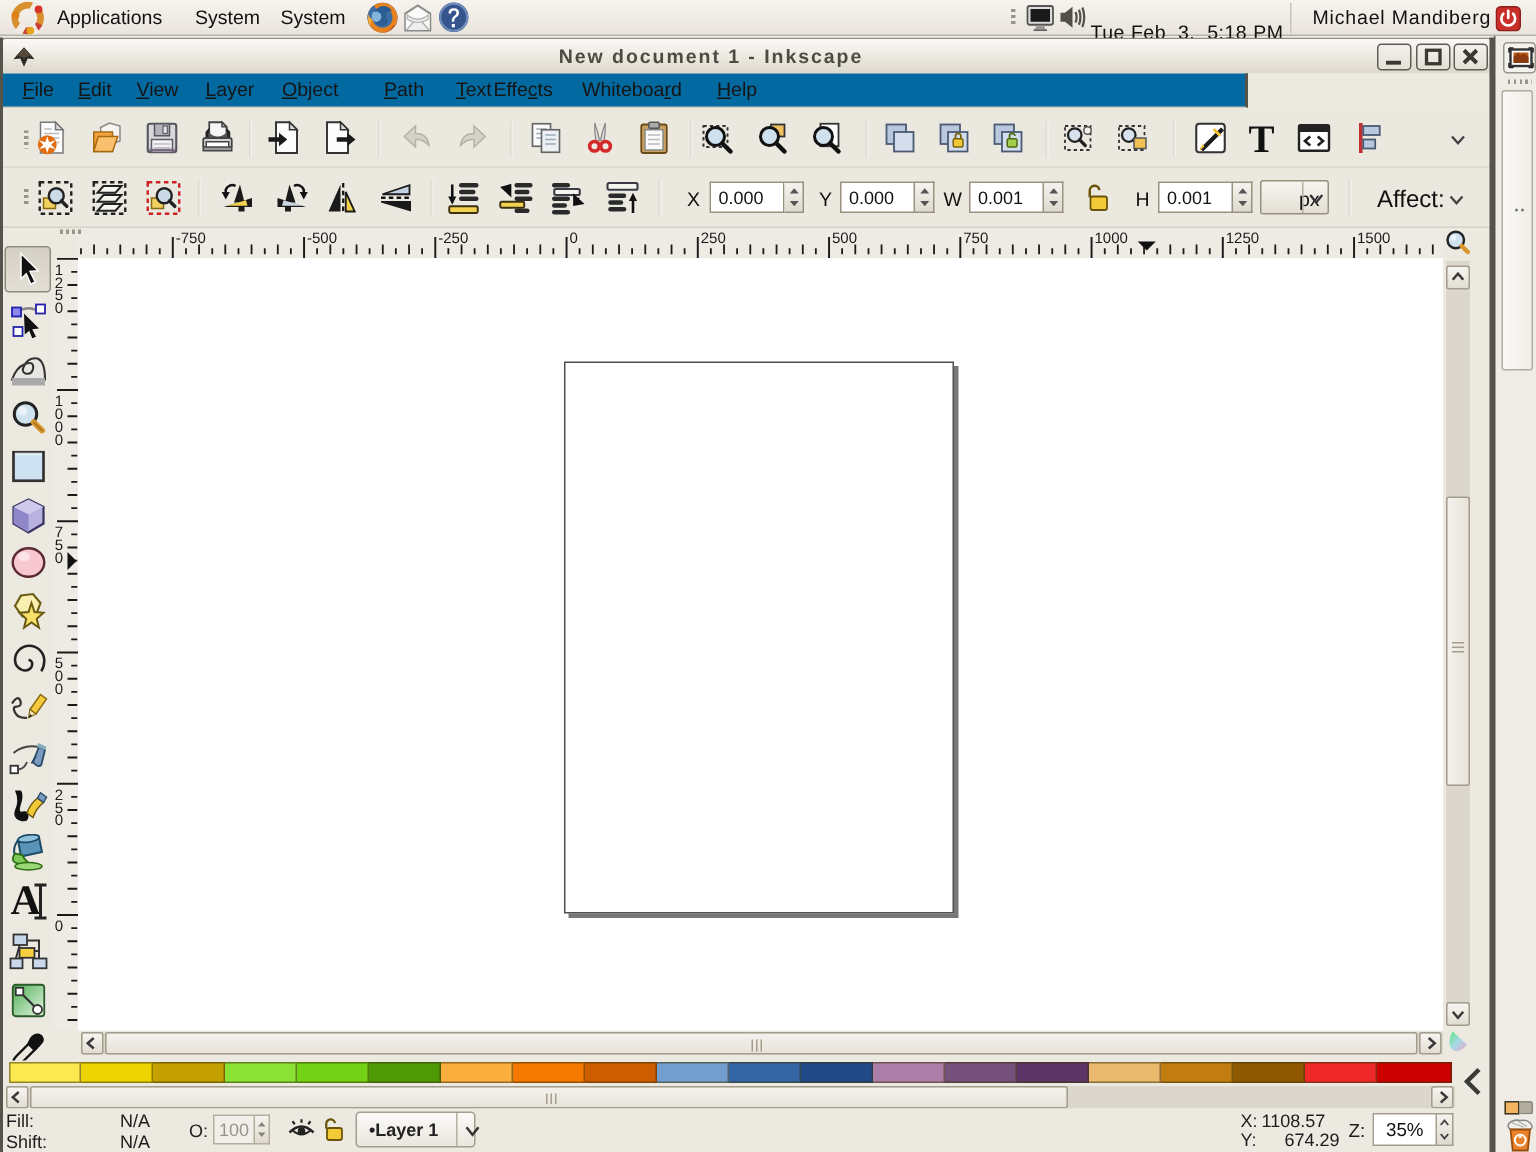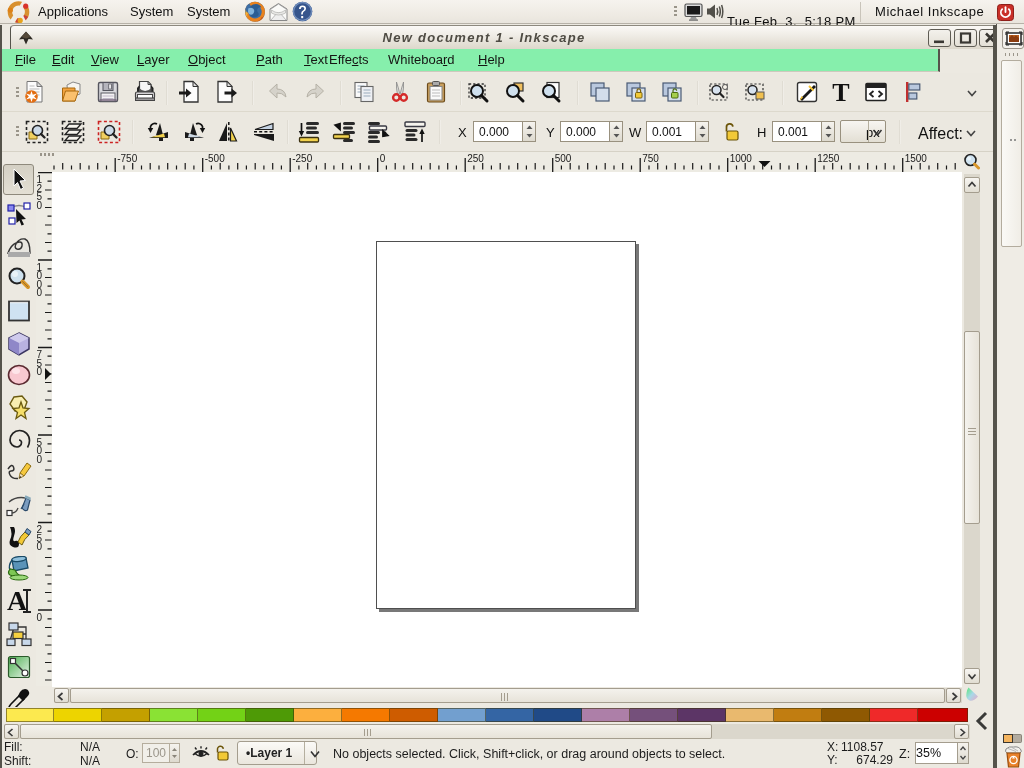--- a/index.html
+++ b/index.html
@@ -5,28 +5,28 @@
   * { margin:0; padding:0; box-sizing:border-box; }
   html,body { width:1024px; height:768px; overflow:hidden; }
   body { font-family:"Liberation Sans", sans-serif; background:#ece9e1; position:relative; }
   .abs { position:absolute; }
   
   #panel { left:0; top:0; width:1024px; height:24px;
     background:linear-gradient(#f6f3ee,#efebe4 60%,#e9e5dd);
     border-bottom:1px solid #b7b2a8; }
   #panel .mtext { font-size:13px; color:#111; }
   
-  #titlebar { left:10px; top:25px; width:996px; height:24px;
+  #titlebar { left:0; top:25px; width:996px; height:24px;
     background:linear-gradient(#fbf9f6,#eeebe4 45%,#ddd8cb);
     border-left:1px solid #55534b; border-right:2px solid #55534b; border-top:1px solid #8d897e;
-    border-radius:4px 4px 0 0;font-style:italic; }
+    border-radius:4px 4px 0 0; }
   #title-text { width:946px; text-align:center; font-size:13px; font-weight:bold; letter-spacing:1.3px; color:#4e4b43; top:4px; }
   .winbtn { top:3px; width:23px; height:18px; border:1px solid #5f5c54; border-radius:3px;
     background:linear-gradient(#f3f1ec,#e4e0d6); color:#3a3833; text-align:center; }
-  #menubar { left:0; top:49px; width:940px; height:23px; background:#86efac;
+  #menubar { left:0; top:49px; width:832px; height:23px; background:#0369a1;
     border-left:2px solid #55534b; border-right:2px solid #55534b; border-bottom:1px solid #cdc9bd;}
   .menu { font-size:13px; color:#151513; top:3px; }
   .menu u { text-decoration:underline; text-underline-offset:1px; }
   #toolbar1 { left:0; top:73px; width:996px; height:39px; background:#ebe8e0;
     border-left:2px solid #55534b; border-right:2px solid #55534b; border-bottom:1px solid #ddd9cd; }
   #toolbar2 { left:0; top:112px; width:996px; height:40px; background:#ebe8e0;
     border-left:2px solid #55534b; border-right:2px solid #55534b; border-bottom:1px solid #d6d2c6;}
   .tsep { width:2px; background:linear-gradient(90deg,#d8d4c9,#f8f6f2); height:24px; top:8px; }
   
   .entry { background:#fff; border:1px solid #99917f; height:21px; font-size:12px; color:#111; }
@@ -116,21 +116,21 @@
 
   <svg class="abs" style="left:706px;top:3px" width="18" height="17" viewBox="0 0 18 17">
     <rect x="1" y="5.5" width="3.5" height="6" fill="#52504a"></rect>
     <path d="M4 5.5 L9 1.5 L9 15.5 L4 11.5z" fill="#52504a"></path>
     <path d="M11 5 Q12.5 8.5 11 12" fill="none" stroke="#52504a" stroke-width="1.5"></path>
     <path d="M13.3 3.5 Q15.3 8.5 13.3 13.5" fill="none" stroke="#52504a" stroke-width="1.5"></path>
     <path d="M15.6 2 Q18 8.5 15.6 15" fill="none" stroke="#52504a" stroke-width="1.5"></path>
   </svg>
   <span class="abs mtext" style="left:727px;top:14px;letter-spacing:0.35px">Tue Feb&nbsp; 3,&nbsp; 5:18 PM</span>
   <div class="abs" style="left:860px;top:2px;width:1px;height:20px;background:#c9c4ba"></div>
-  <span class="abs mtext" style="left:875px;top:4px;letter-spacing:0.55px">Michael Inkscape</span>
+  <span class="abs mtext" style="left:875px;top:4px;letter-spacing:0.55px">Michael Mandiberg</span>
 
   <svg class="abs" style="left:997px;top:4px" width="17" height="17" viewBox="0 0 17 17">
     <rect x="0.5" y="0.5" width="16" height="16" rx="3" fill="#c92f28" stroke="#8e1f1a" stroke-width="1"></rect>
     <path d="M8.5 3.2 L8.5 8" stroke="#fff" stroke-width="1.8" stroke-linecap="round"></path>
     <path d="M5.2 5.2 A4.6 4.6 0 1 0 11.8 5.2" fill="none" stroke="#fff" stroke-width="1.8" stroke-linecap="round"></path>
   </svg>
 </div>
 
 <div id="titlebar" class="abs">
 
@@ -754,27 +754,26 @@
     <rect x="4" y="8" width="10" height="8" rx="1.5" fill="#f2c937" stroke="#6b5408" stroke-width="1.2"></rect>
     <path d="M3.5 8.5 v-3 a2.9 2.9 0 0 1 5.8 -0.7" fill="none" stroke="#6b5408" stroke-width="1.5"></path>
   </svg>
   <div class="st" style="left:237px;top:2px;width:80px;height:24px;background:linear-gradient(#fbfaf7,#eae6dd);border:1px solid #a49d8e;border-radius:3px">
     <span class="st" style="left:8px;top:4px;font-weight:bold;color:#222">•Layer 1</span>
     <div class="st" style="left:66px;top:0;width:1px;height:22px;background:#b5af9f"></div>
     <svg class="st" style="left:69px;top:6px" width="16" height="12" viewBox="0 0 16 12">
         <path d="M4 3.5 L8 8.5 L12 3.5" fill="none" stroke="#333" stroke-width="1.6"></path>
       </svg>
   </div>
-  <span class="st" style="left:333px;top:8px;font-size:12.5px">No objects selected. Click, Shift+click, or drag around objects to select.</span>
   <span class="st" style="left:827px;top:1px;font-size:12px">X:</span>
   <span class="st" style="left:841px;top:1px;width:52px;text-align:left;font-size:12px">1108.57</span>
   <span class="st" style="left:827px;top:14px;font-size:12px">Y:</span>
   <span class="st" style="left:841px;top:14px;width:52px;text-align:right;font-size:12px">674.29</span>
   <span class="st" style="left:899px;top:8px;font-size:12.5px">Z:</span>
-  <div class="st" style="left:915px;top:3px;width:43px;height:22px;background:#fff;border:1px solid #a49d8e;font-size:12.5px;color:#111;padding-top:3px">35%</div>
+  <div class="st" style="left:915px;top:3px;width:43px;height:22px;background:#fff;border:1px solid #a49d8e;font-size:12.5px;color:#111;text-align:center;padding-top:3px">35%</div>
   <div class="st" style="left:958px;top:3px;width:11px;height:22px;background:linear-gradient(#f5f3ee,#dedacf);border:1px solid #a49d8e;border-left:none">
     <svg width="10" height="20" viewBox="0 0 10 20">
         <path d="M2.5 7 L5 4 L7.5 7 M2.5 13 L5 16 L7.5 13" fill="none" stroke="#444" stroke-width="1.3"></path>
       </svg>
   </div>
 </div>
 <div class="abs" style="left:0;top:25px;width:2px;height:743px;background:#55534b"></div>
 <div class="abs" style="left:993px;top:25px;width:3px;height:743px;background:#55534b"></div>
 <div id="rpanel" class="abs">
 

